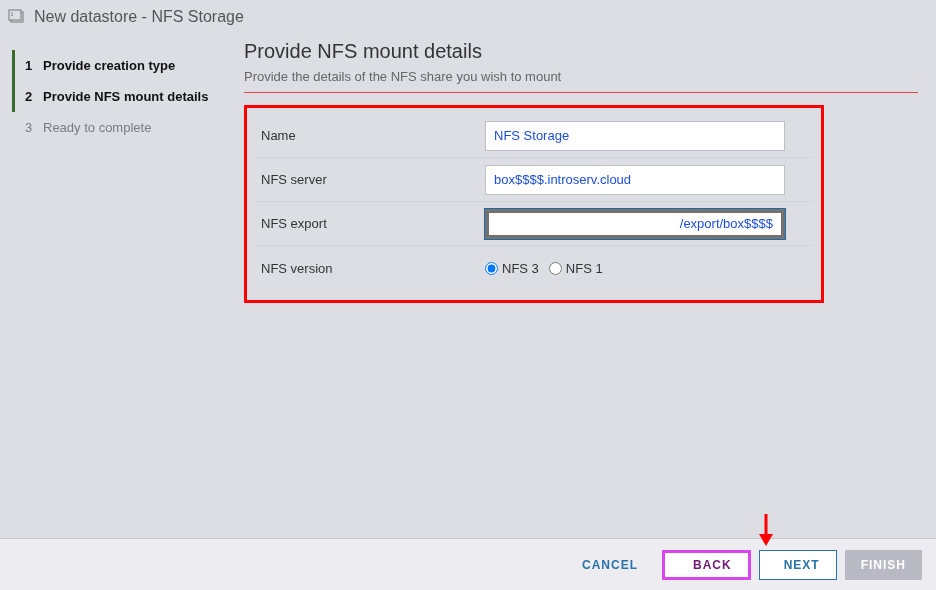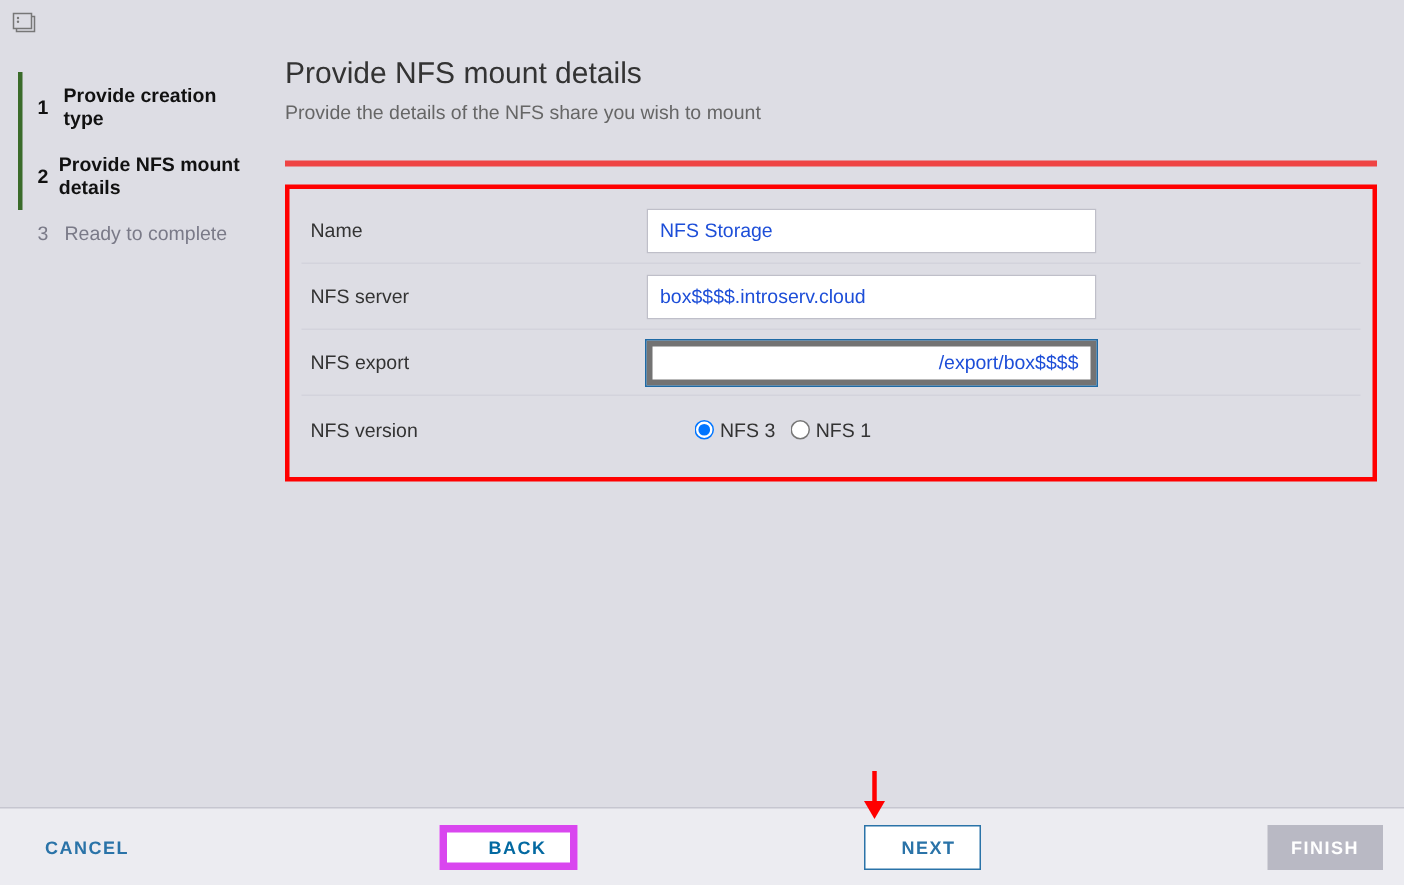--- a/index.html
+++ b/index.html
@@ -69,36 +69,36 @@
   }
   .main h2 {
     font-size: 20px;
     font-weight: normal;
     color: #333;
     margin-bottom: 6px;
   }
   .main .subtitle {
     color: #666;
     font-size: 13px;
-    padding-bottom: 25px;
-    border-bottom: 4px solid #ef4444;
+    padding-bottom: 8px;
+    border-bottom: 1px solid #ef4444;
     margin-bottom: 12px;
   }
   .form-highlight {
     border: 3px solid #ff0000;
     padding: 6px 8px 10px 8px;
-    width: 728px;
+    width: 580px;
   }
   .form-row {
     display: flex;
     align-items: center;
     min-height: 44px;
     border-bottom: 1px solid #d3d3dc;
   }
-  .form-row:last-child { border-bottom: none; gap: 32px; }
+  .form-row:last-child { border-bottom: none; }
   .form-label {
     width: 230px;
     padding-left: 6px;
     color: #333;
     font-size: 13px;
   }
   .form-field { flex: 1; }
   .form-field input[type="text"] {
     width: 300px;
     height: 30px;
@@ -125,40 +125,40 @@
     align-items: center;
     gap: 4px;
     margin-right: 6px;
   }
   .footer {
     height: 52px;
     background: #ececf1;
     border-top: 1px solid #c6c6d0;
     display: flex;
     align-items: center;
-    justify-content: space-between;
+    justify-content: flex-end;
     padding: 0 14px;
-    gap: 24px;
+    gap: 8px;
     position: relative;
   }
   .btn {
     height: 30px;
     padding: 0 16px;
     font-size: 12px;
     letter-spacing: 1px;
     font-weight: bold;
     border: none;
     background: transparent;
     cursor: pointer;
     text-transform: uppercase;
   }
   .btn.cancel { color: #2a73a8; }
   .btn.back {
-    color: #0369a1;
-    border: 5px solid #d946ef;
+    color: #701a75;
+    border: 3px solid #d946ef;
     background: #fff;
     padding-left: 28px;
   }
   .btn.next {
     color: #2a73a8;
     border: 1px solid #2a73a8;
     background: #fff;
     padding-left: 24px;
   }
   .btn.finish {
@@ -180,20 +180,21 @@
 
   <div class="titlebar">
     <span class="icon">
       <svg width="18" height="16" viewBox="0 0 18 16">
         <rect x="3" y="3" width="12" height="10" fill="none" stroke="#777" stroke-width="1"></rect>
         <rect x="1" y="1" width="12" height="10" fill="#dddde4" stroke="#777" stroke-width="1"></rect>
         <circle cx="4" cy="4" r="0.8" fill="#777"></circle>
         <circle cx="4" cy="6.5" r="0.8" fill="#777"></circle>
       </svg>
     </span>
+    <span>New datastore - NFS Storage</span>
   </div>
 
   <div class="body">
 
     <div class="sidebar">
       <div class="step done">
         <span class="num">1</span>
         <span>Provide creation type</span>
       </div>
       <div class="step active">

